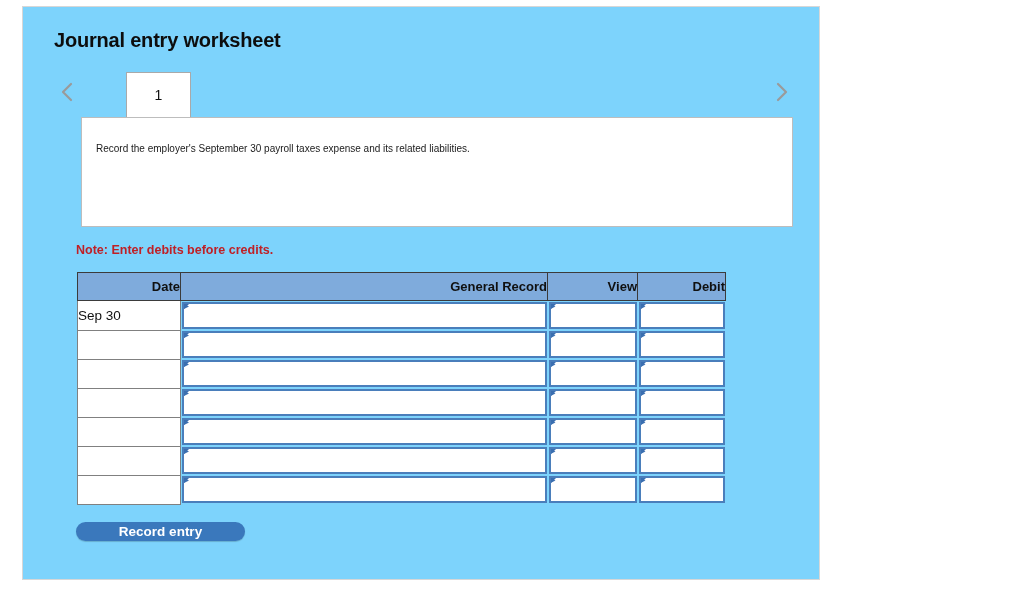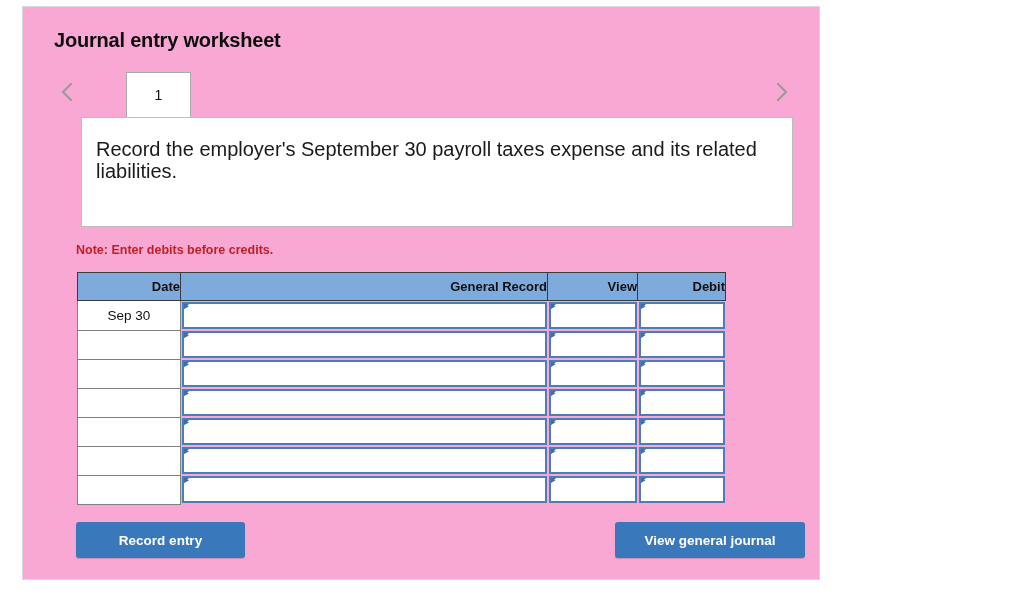--- a/index.html
+++ b/index.html
@@ -15,21 +15,21 @@
     -webkit-font-smoothing: antialiased;
   }
 
   
   .worksheet-panel {
     position: absolute;
     left: 22px;
     top: 6px;
     width: 798px;
     height: 574px;
-    background: #f9a8d4;
+    background: #7dd3fc;
     border: 1px solid #d7d7d7;
     box-sizing: border-box;
   }
 
   
   .panel-title {
     position: absolute;
     left: 31px;
     top: 22px;
     font-size: 20px;
@@ -91,21 +91,21 @@
     background: #ffffff;
     border: 1px solid #bdbdbd;
     box-sizing: border-box;
     z-index: 1;
   }
   .instruction-text {
     position: absolute;
     left: 14px;
     top: 20px;
     right: 28px;
-    font-size: 20px;
+    font-size: 10px;
     line-height: 22px;
     color: #1a1a1a;
   }
 
   
   .note-line {
     position: absolute;
     left: 53px;
     top: 236px;
     font-size: 12.5px;
@@ -139,21 +139,20 @@
   .col-credit { width: 88px; }
 
   .journal-table td {
     border: 1px solid #808080;
     height: 28px;
     padding: 0;
     background: #ffffff;
     vertical-align: middle;
   }
   .date-cell {
-    text-align: center;
     font-size: 13.5px;
     color: #111111;
   }
   td.input-cell {
     border: none;
     padding: 0 1px 1px 0;
     background: transparent;
   }
 
   
@@ -186,24 +185,24 @@
     width: 5px;
     height: 5px;
     background: #3b6fb0;
     clip-path: polygon(0 0, 100% 50%, 0 100%);
   }
 
   
   .btn {
     position: absolute;
     top: 515px;
-    height: 36px;
+    height: 19px;
     background: #3a78bc;
     border: none;
-    border-radius: 3px;
+    border-radius: 14px;
     color: #ffffff;
     font-family: "Liberation Sans", sans-serif;
     font-size: 13.5px;
     font-weight: bold;
     cursor: pointer;
     padding: 0;
     box-shadow: 0 1px 1px rgba(0,0,0,0.18);
   }
   .btn-record { left: 53px;  width: 169px; }
   .btn-clear  { left: 267px; width: 167px; }
@@ -341,15 +340,14 @@
           <div class="field"></div>
         </td>
         <td class="input-cell">
           <div class="field"></div>
         </td>
       </tr>
     </tbody>
   </table>
 
   <button class="btn btn-record">Record entry</button>
-  <button class="btn btn-view">View general journal</button>
 
 </div>
 
 </body></html>

